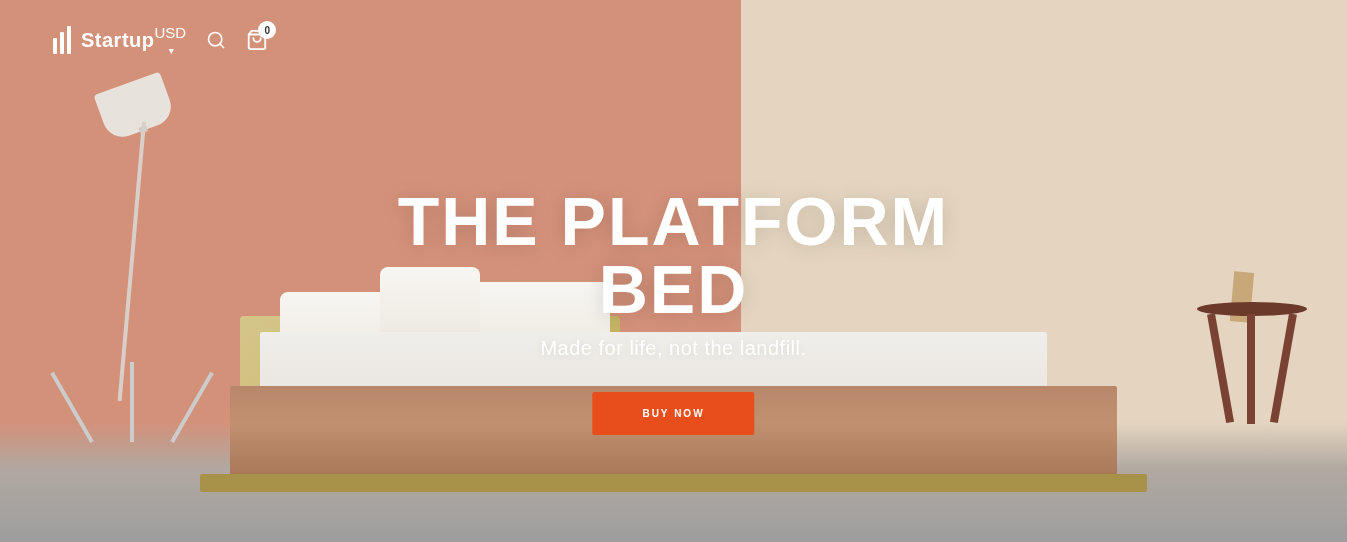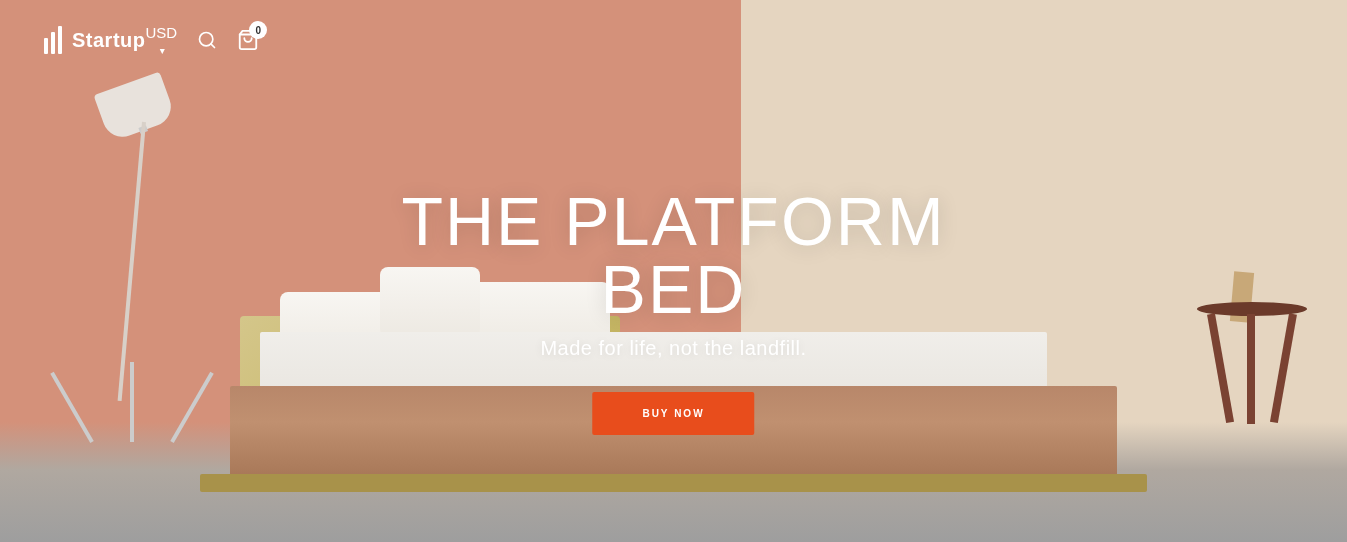--- a/index.html
+++ b/index.html
@@ -256,21 +256,21 @@
       width: 20px;
       height: 50px;
       background: #c8a878;
       transform: rotate(5deg);
     }
 
     
     .navbar {
       position: absolute;
       top: 0;
-      left: 4px;
+      left: 13px;
       right: 0;
       height: 80px;
       display: flex;
       align-items: center;
       padding: 4px 40px;
       z-index: 10;
     }
 
     .navbar-logo {
       display: flex;
@@ -383,21 +383,21 @@
       top: 50%;
       left: 50%;
       transform: translate(-50%, -50%);
       text-align: center;
       z-index: 5;
       margin-top: 40px;
     }
 
     .hero-title {
       font-size: 68px;
-      font-weight: 400;
+      font-weight: 700;
       color: white;
       letter-spacing: 2px;
       text-transform: uppercase;
       text-shadow: 0 2px 20px rgba(0,0,0,0.15);
       line-height: 1;
       margin-bottom: 14px;
     }
 
     .hero-subtitle {
       font-size: 20px;

